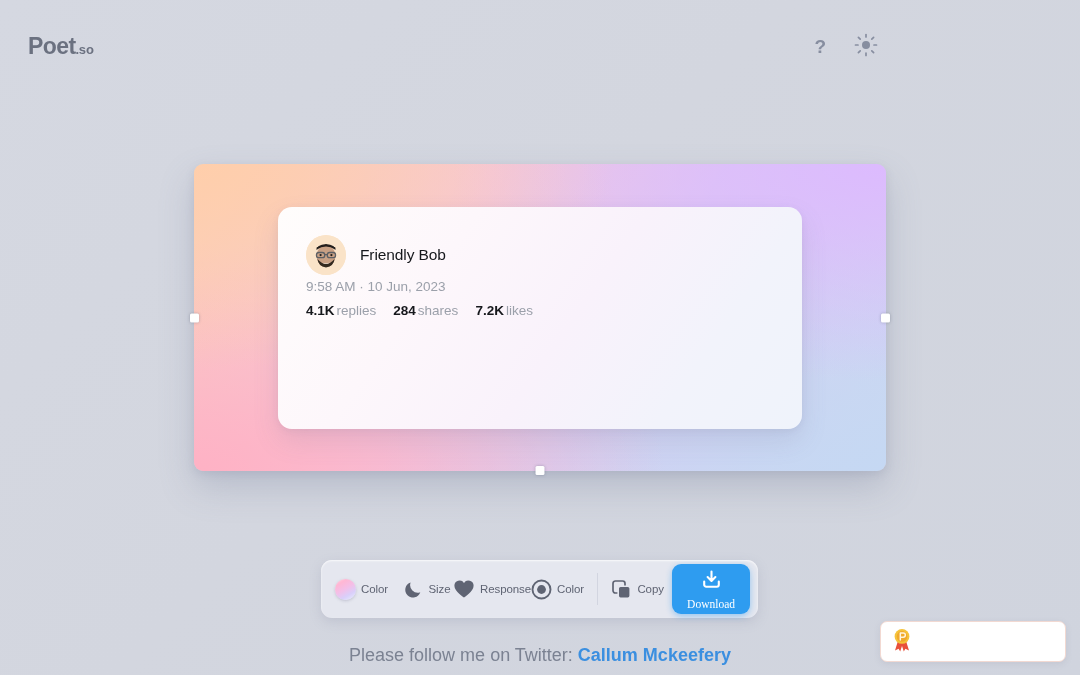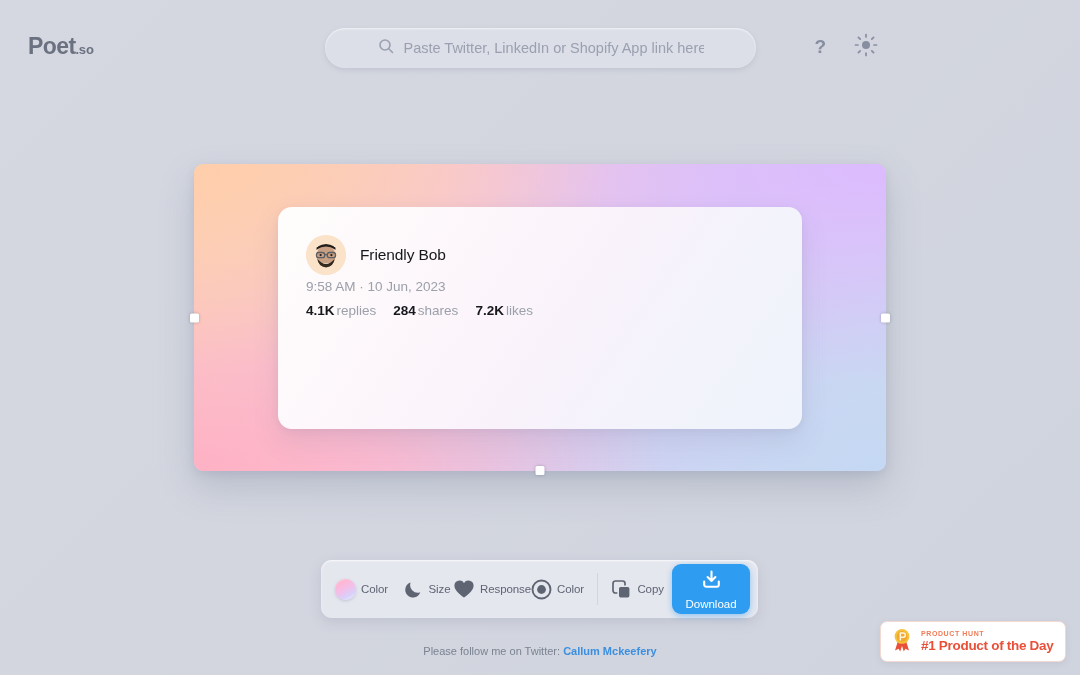--- a/index.html
+++ b/index.html
@@ -259,32 +259,33 @@
     border-radius: 9px;
     cursor: pointer;
     display: flex;
     flex-direction: column;
     align-items: center;
     justify-content: center;
     gap: 8px;
     padding: 0;
     box-shadow: 0 2px 6px rgba(46,156,240,0.45);
     margin-left: 2px;
+    font-family: Liberation Serif, serif;
   }
   .download-btn .glyph { color: #ffffff; height: 22px; display:flex; align-items:center; }
   .download-btn .tlabel { font-size: 11.5px; color: #ffffff; }
 
   
   .footer {
     position: absolute;
     left: 0;
     top: 645px;
     width: 1080px;
     text-align: center;
-    font-size: 11px;
+    font-size: 18px;
     color: #7b8292;
   }
   .footer a {
     color: #3b8fe0;
     text-decoration: none;
     font-weight: bold;
   }
 
   
   .ph-badge {
@@ -321,31 +322,20 @@
 </style>
 </head>
 <body>
 
 <div class="topbar">
 
   <div class="logo">
     <span>Poet</span><span class="suffix">.so</span>
   </div>
 
-  <div class="search-wrap">
-    <div class="search-inner">
-      <span class="search-icon">
-        <svg width="16" height="16" viewBox="0 0 16 16" fill="none">
-          <circle cx="7" cy="7" r="5" stroke="#9aa0b0" stroke-width="1.6"></circle>
-          <line x1="10.8" y1="10.8" x2="14.5" y2="14.5" stroke="#9aa0b0" stroke-width="1.6" stroke-linecap="round"></line>
-        </svg>
-      </span>
-      <input class="search-input" type="text" placeholder="Paste Twitter, LinkedIn or Shopify App link here" style="">
-    </div>
-  </div>
 
   <div class="top-actions">
     <button class="icon-btn">
       <span class="help-glyph">?</span>
     </button>
     <button class="icon-btn">
       <span>
         <svg width="24" height="24" viewBox="0 0 24 24" fill="none">
           <circle cx="12" cy="12" r="4" fill="#878ea0"></circle>
           <g stroke="#878ea0" stroke-width="1.7" stroke-linecap="round">
@@ -473,17 +463,13 @@
 <a class="ph-badge" href="#">
   <span>
     <svg width="22" height="24" viewBox="0 0 22 24">
       <path d="M6.8 13.5 4 22.5l3.6-1.7 1.6 2.6 2.6-8z" fill="#e8503a"></path>
       <path d="M15.2 13.5 18 22.5l-3.6-1.7-1.6 2.6-2.6-8z" fill="#e8503a"></path>
       <circle cx="11" cy="8.4" r="7.4" fill="#f5c33b"></circle>
       <circle cx="11" cy="8.4" r="5.3" fill="#f0a92c"></circle>
       <path d="M9.3 4.9h2.9a2.15 2.15 0 0 1 0 4.3H9.3zm0 4.3v2.8" fill="none" stroke="#fff5dd" stroke-width="1.5" stroke-linecap="round" stroke-linejoin="round"></path>
     </svg>
   </span>
-  <span class="ph-text">
-    <span class="ph-kicker">PRODUCT HUNT</span>
-    <span class="ph-title">#1 Product of the Day</span>
-  </span>
 </a>
 
 </body></html>

